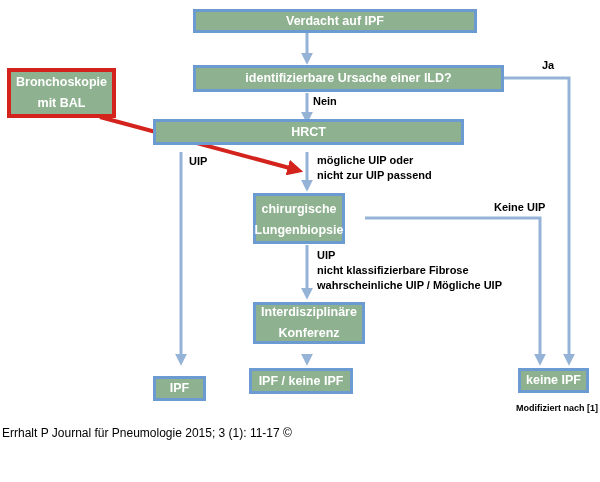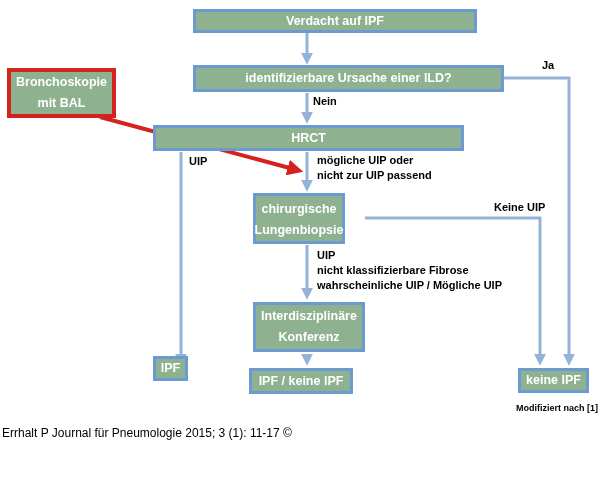--- a/index.html
+++ b/index.html
@@ -75,25 +75,25 @@
     left: 2px;
     top: 426px;
     color: #000000;
     font-size: 12px;
     white-space: nowrap;
     z-index: 2;
   }
   
   .n-verdacht   { left:153px; top:9px;   width:284px; height:24px;margin-left:40px; }
   .n-ursache    { left:153px; top:65px;  width:311px; height:27px;margin-left:40px; }
-  .n-hrct       { left:153px; top:125px; width:311px; height:26px; }
+  .n-hrct       { left:153px; top:119px; width:311px; height:26px; }
   .n-broncho    { left:7px;   top:68px;  width:109px; height:50px; }
   .n-biopsie    { left:253px; top:193px; width:92px; height:51px;justify-content:flex-end; }
-  .n-konferenz  { left:253px; top:302px; width:112px; height:50px; }
-  .n-ipf        { left:153px; top:356px; width:35px;  height:25px; }
+  .n-konferenz  { left:253px; top:302px; width:112px; height:42px; }
+  .n-ipf        { left:153px; top:376px; width:53px;  height:25px; }
   .n-ipf-keine  { left:249px; top:368px; width:104px; height:26px; }
   .n-keine-ipf  { left:518px; top:368px; width:71px;  height:25px; }
   
   .l-ja        { left:542px; top:58px; }
   .l-nein      { left:313px; top:94px; }
   .l-uip       { left:189px; top:154px; }
   .l-moegliche { left:317px; top:153px; }
   .l-keine-uip { left:494px; top:200px; }
   .l-biopsie-out { left:317px; top:248px; }
 </style>

